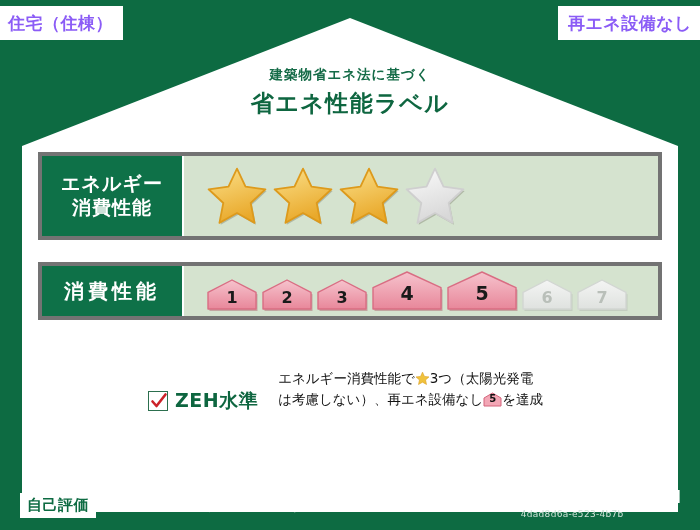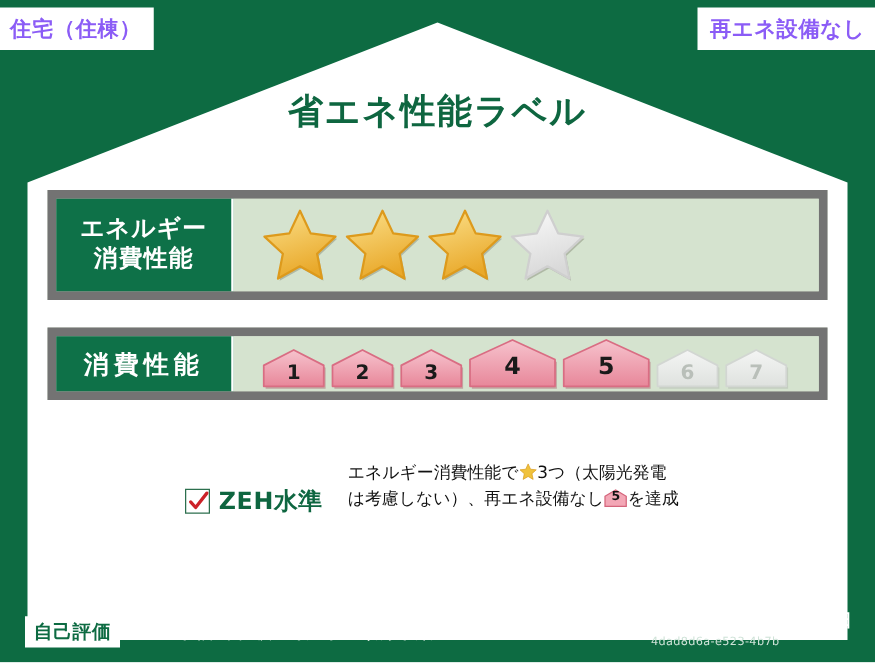--- a/index.html
+++ b/index.html
@@ -40,30 +40,30 @@
   #title-block {
     position: absolute; left: 0; right: 0; top: 66px;
     text-align: center;
     color: #14714b;
   }
   #title-sub {
     font-size: 13.5px; font-weight: 700; letter-spacing: 1px;
     color: #146b47;
   }
   #title-main {
-    font-size: 28px; font-weight: 700; letter-spacing: 1.5px;
+    font-size: 23px; font-weight: 700; letter-spacing: 1.5px;
     margin-top: 4px; color: #0e6640;
   }
 
   
   .rating-row {
     position: absolute;
     display: flex;
     left: 38px; width: 624px;
-    border: 7px solid #737373;
+    border: 4px solid #737373;
     background: #d5e3cf;
     justify-content: space-between;
   }
   #row-energy    { top: 152px; height: 88px; }
   #row-insulation{ top: 262px; height: 58px; }
 
   .row-label {
     background: #0e7148;
     color: #ffffff;
     display: flex; flex-direction: column;
@@ -174,20 +174,21 @@
 
   <svg id="frame-svg" viewBox="0 0 700 530">
     <path d="M0,0 H700 V530 H0 Z" fill="#0d6b42"></path>
     <path d="M350,18 L678,146 V512 H22 V146 Z" fill="#ffffff"></path>
   </svg>
 
   <div class="corner-tag" id="tag-left">住宅（住棟）</div>
   <div class="corner-tag" id="tag-right">再エネ設備なし</div>
 
   <div id="title-block">
+    <div id="title-sub">建築物省エネ法に基づく</div>
     <div id="title-main">省エネ性能ラベル</div>
   </div>
 
   <div class="rating-row" id="row-energy">
     <div class="row-label">
       <span>エネルギー</span>
       <span>消費性能</span>
     </div>
     <div class="row-body">
       <div class="stars-wrap" id="stars-wrap">

